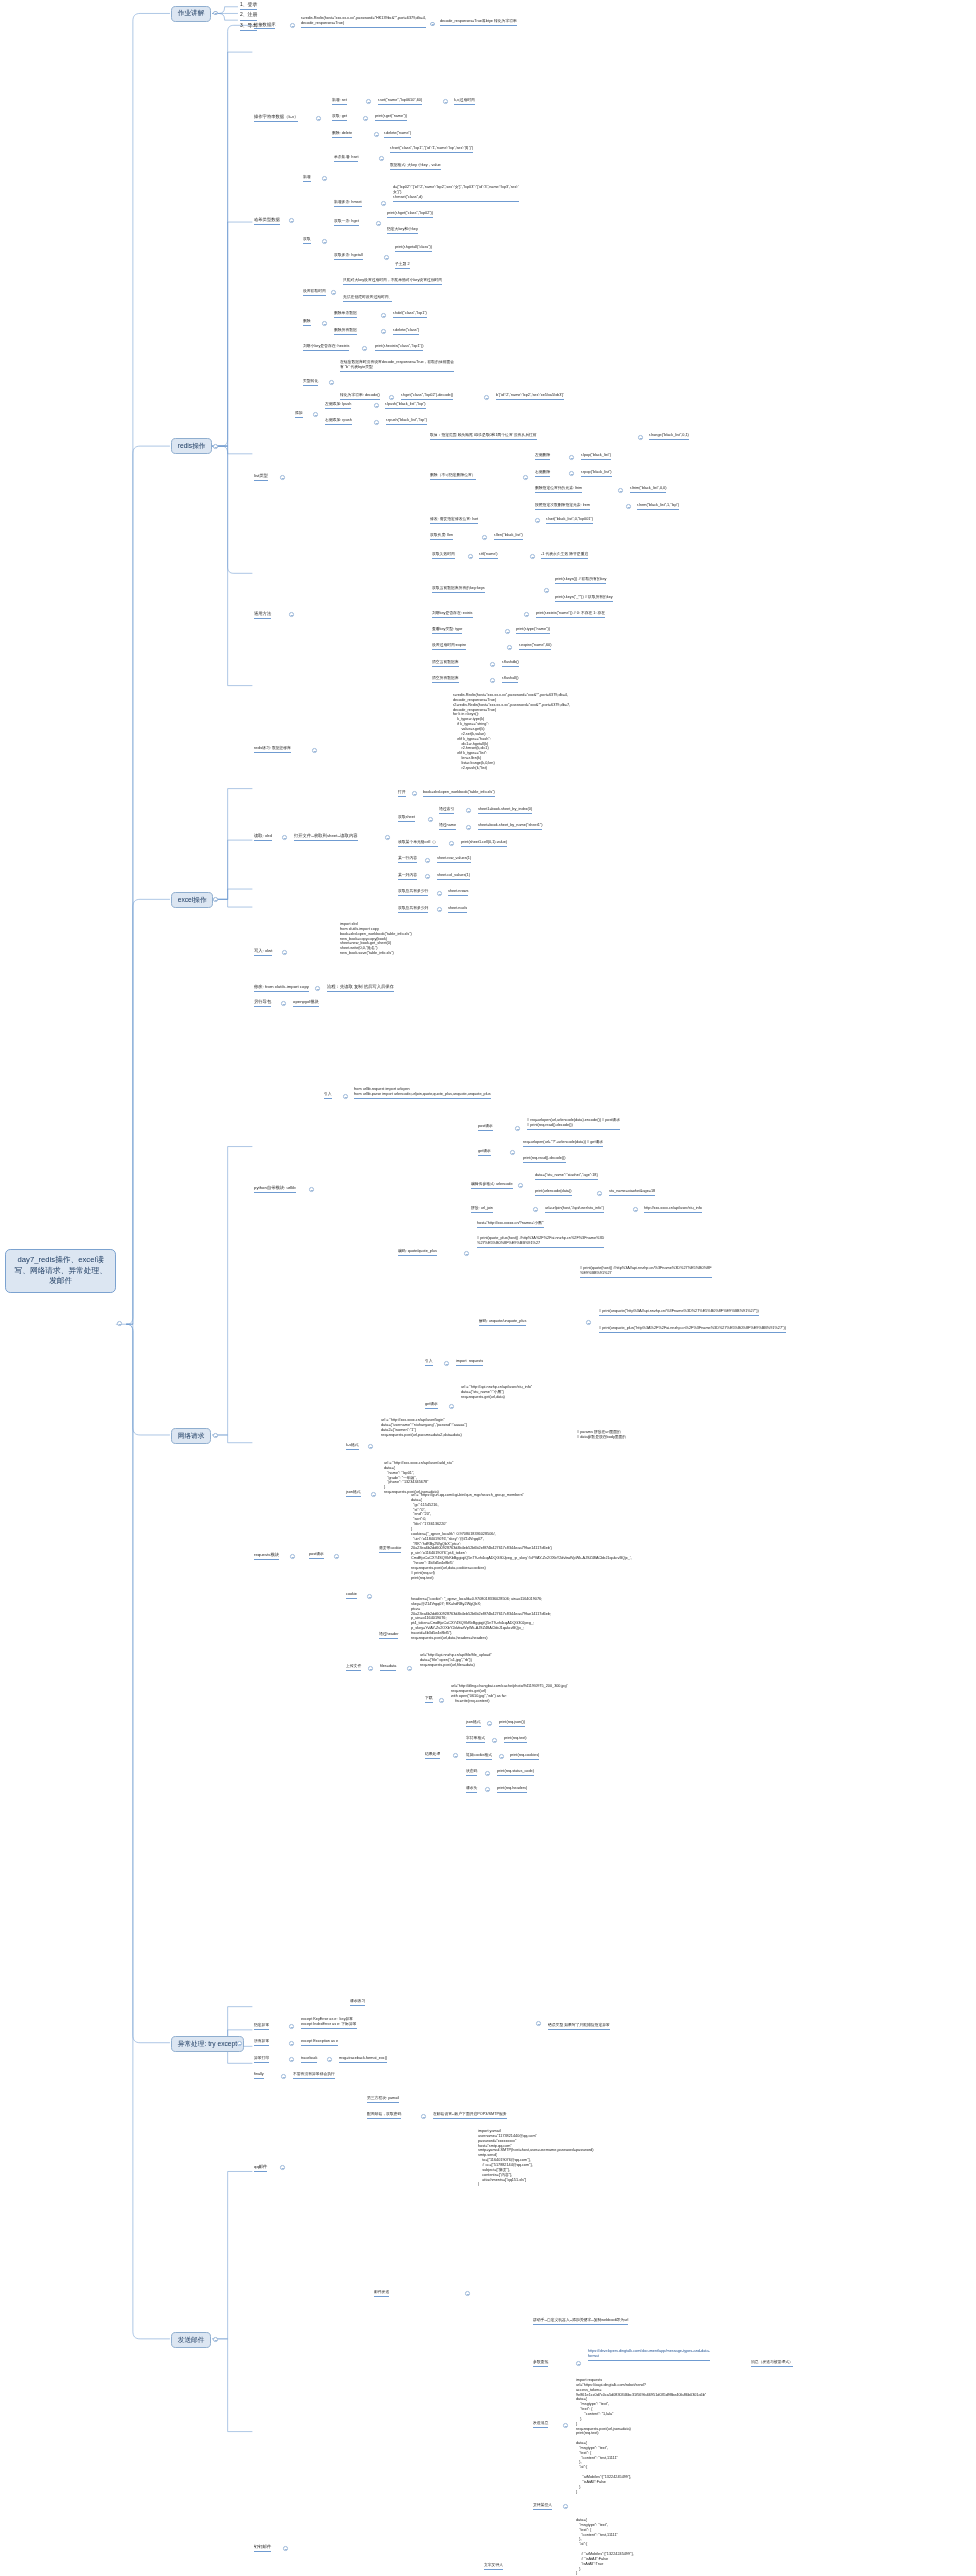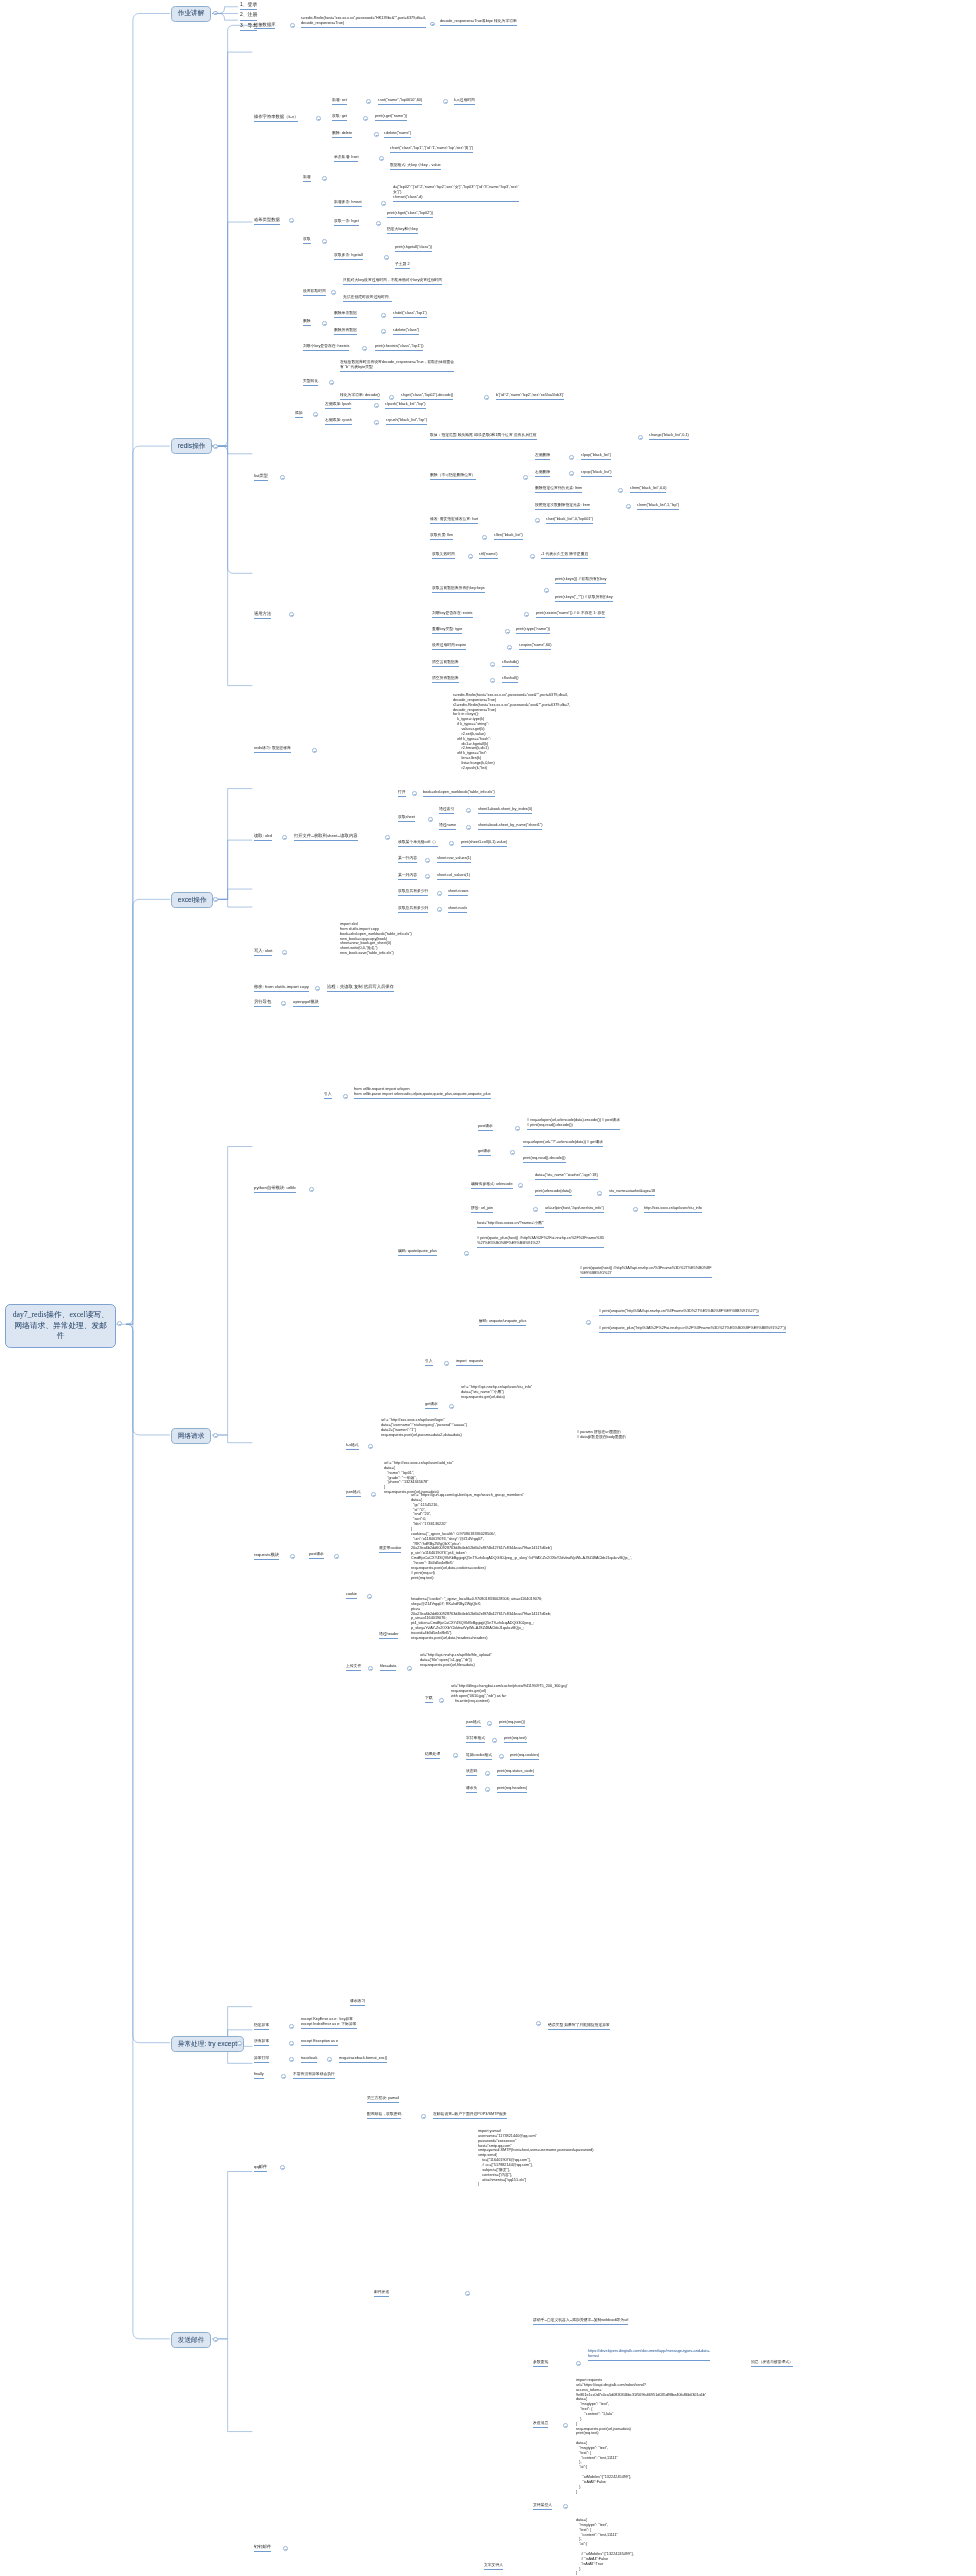--- a/index.html
+++ b/index.html
@@ -114,21 +114,21 @@
       <path d="M412,3965 L442,3965 L442,3895 L490,3895"></path>
       <path d="M412,3965 L442,3965 L442,3940 L490,3940"></path>
       <path d="M412,3965 L442,3965 L442,3972 L490,3972"></path>
       <path d="M412,3965 L442,3965 L442,4005 L490,4005"></path>
 
       <path d="M412,4540 L442,4540 L442,4215 L490,4215"></path>
       <path d="M412,4540 L442,4540 L442,4720 L490,4720"></path>
     </g>
   </svg>
 
-  <div class="root-node" style="left:5.2px; top:1304px;font-family:Liberation Serif, serif;">
+  <div class="root-node" style="left:5.2px; top:1249px;">
     <span>day7_redis操作、excel读写、网络请求、异常处理、发邮件</span>
   </div>
   <div class="handle" style="left:117px; top:1321px;"></div>
 
   <div class="l1-node" style="left:171px; top:5.7px;">
     <span>作业讲解</span>
   </div>
   <div class="handle" style="left:213px; top:10.8px;"></div>
 
   <div class="topic" style="left:240px; top:2.1px;"><span>1、登录</span></div>

